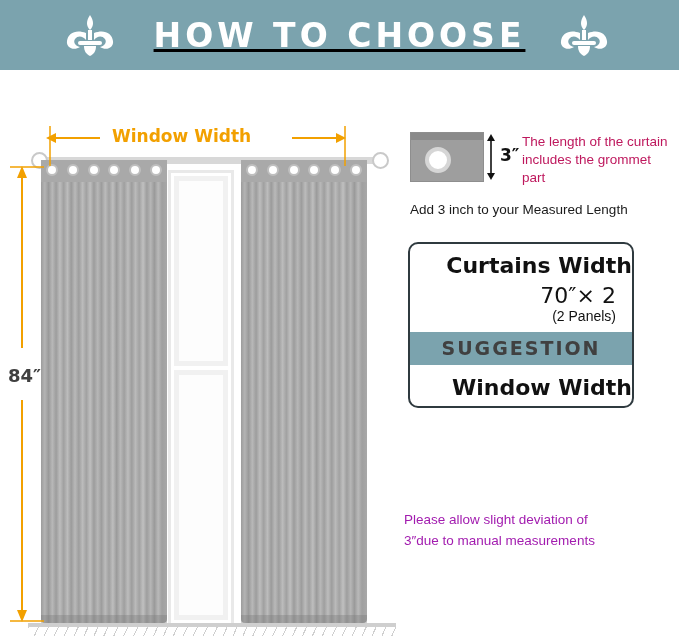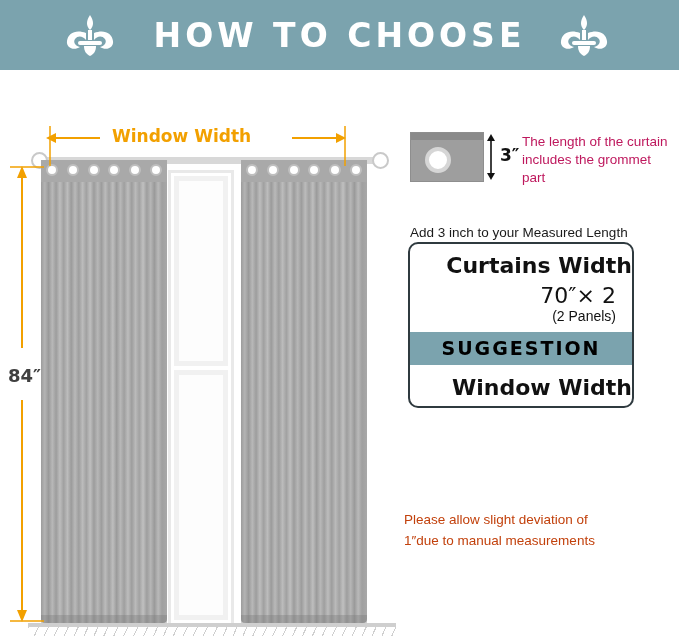--- a/index.html
+++ b/index.html
@@ -22,20 +22,21 @@
   
   .header {
     position: absolute;
     left: 0; top: 0;
     width: 679px;
     height: 70px;
     background: #7ba3ae;
     display: flex;
     align-items: center;
     justify-content: center;
+    text-decoration: underline;
   }
   .header-title {
     color: #ffffff;
     font-size: 33px;
     font-weight: bold;
     letter-spacing: 4px;
     font-family: "DejaVu Sans", sans-serif;
     white-space: nowrap;
   }
   .fleur {
@@ -271,21 +272,21 @@
   .grommet-text {
     font-size: 13.5px;
     color: #be185d;
     line-height: 1.32;
     margin-left: 4px;
     padding-top: 1px;
   }
   .add-3-inch {
     position: absolute;
     left: 10px;
-    top: 155px;
+    top: 132px;
     font-size: 13.5px;
     color: #1a1a1a;
   }
 
   
   .sugg-box {
     position: absolute;
     left: 8px;
     top: 172px;
     width: 226px;
@@ -309,21 +310,21 @@
     font-size: 22px;
     padding: 1px 16px 0;
     font-family: "DejaVu Sans", sans-serif;
   }
   .sugg-sub {
     font-size: 14px;
     padding: 0 16px 8px;
   }
   .sugg-band {
     background: #7ba3ae;
-    color: #000000;
+    color: #404040;
     font-size: 19px;
     font-weight: bold;
     letter-spacing: 2px;
     text-align: center;
     padding: 5px 0 6px;
     font-family: "DejaVu Sans", sans-serif;
   }
   .sugg-title2 {
     font-size: 22px;
     font-weight: bold;
@@ -334,21 +335,21 @@
     font-size: 22px;
     padding: 0 0 12px;
     font-family: "DejaVu Sans", sans-serif;
   }
   .deviation {
     position: absolute;
     left: 4px;
     top: 440px;
     width: 272px;
     font-size: 13.5px;
-    color: #c2410c;
+    color: #a21caf;
     line-height: 1.55;
   }
 </style>
 </head>
 <body>
 
 <div id="root">
 
   <div class="header">
     <span class="fleur left">
@@ -462,17 +463,17 @@
     <div class="sugg-box">
       <div class="sugg-row sugg-title">Curtains Width</div>
       <div class="sugg-row sugg-value">70″× 2</div>
       <div class="sugg-row sugg-sub">(2 Panels)</div>
       <div class="sugg-band">SUGGESTION</div>
       <div class="sugg-row sugg-title2">Window Width</div>
     </div>
 
     <div class="deviation">
       <div>Please allow slight deviation of</div>
-      <div>1″due to manual measurements</div>
+      <div>3″due to manual measurements</div>
     </div>
   </div>
 
 </div>
 
 </body></html>

